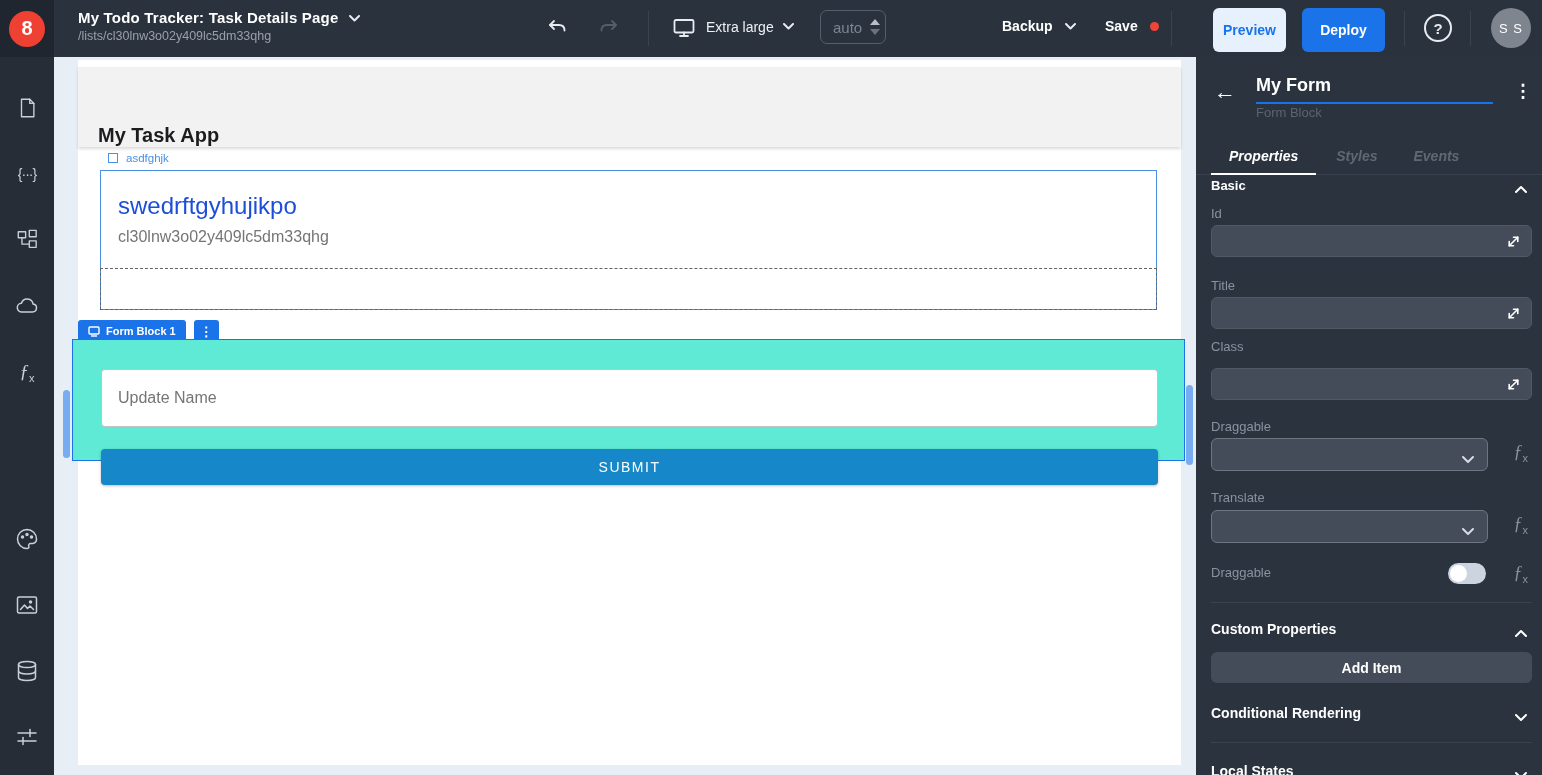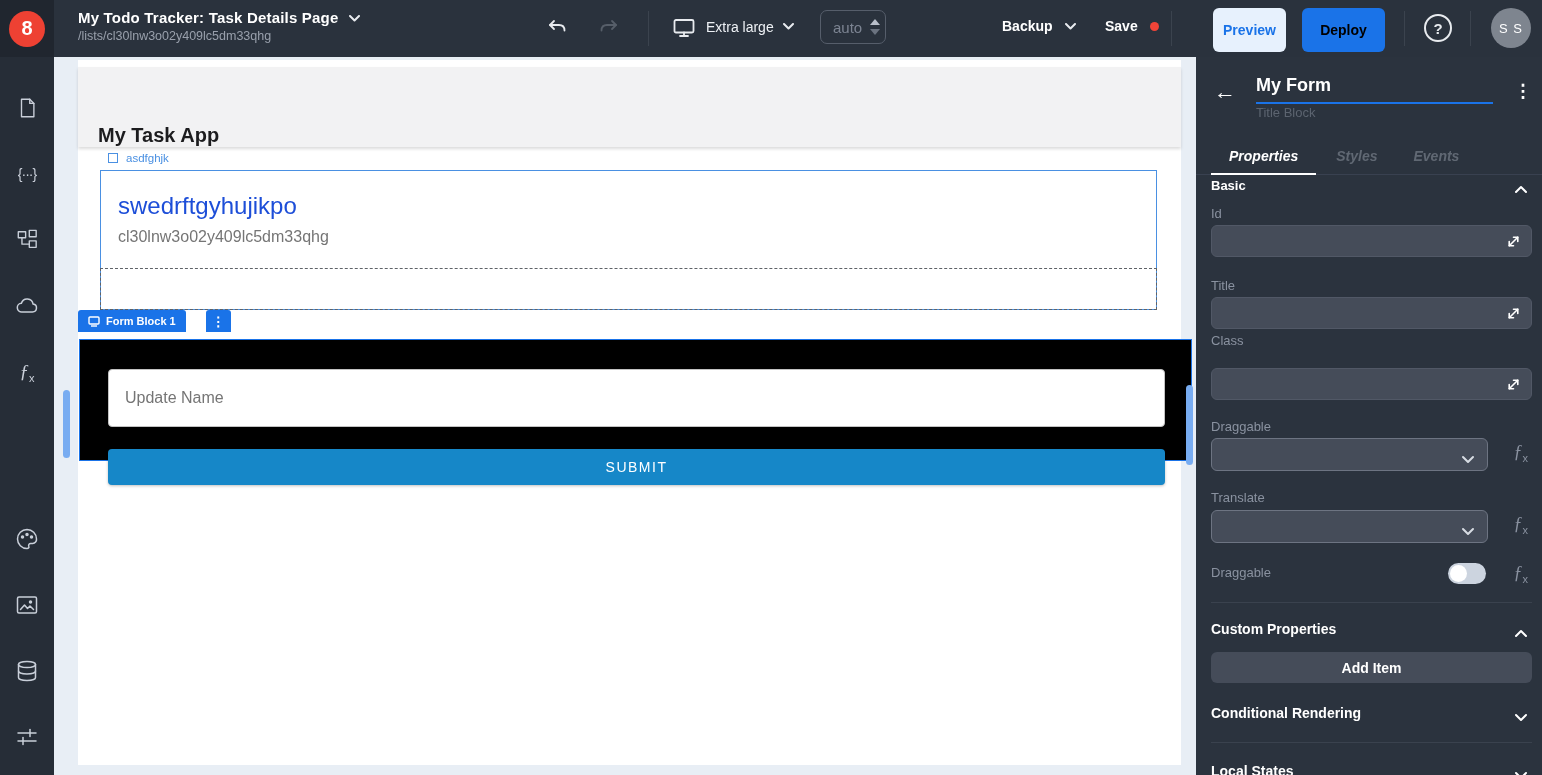--- a/index.html
+++ b/index.html
@@ -23,21 +23,21 @@
   .bp-label { position:absolute; left:706px; top:19px; color:#eef1f5; font-size:14px; font-weight:500; }
   .auto-box { position:absolute; left:820px; top:10px; width:66px; height:34px; border:1px solid #565e6b; border-radius:7px; display:flex; align-items:center; padding:0 8px 0 12px; gap:8px; }
   .auto-value { color:#7c8492; font-size:15px; flex:1; }
   .stepper { display:flex; flex-direction:column; gap:4px; align-items:center; }
   .tri-up { width:0; height:0; border-left:5px solid transparent; border-right:5px solid transparent; border-bottom:6px solid #b9bfca; }
   .tri-down { width:0; height:0; border-left:5px solid transparent; border-right:5px solid transparent; border-top:6px solid #6b7380; }
   .tb-text-btn { position:absolute; top:18px; color:#fff; font-size:14px; font-weight:600; display:flex; align-items:center; gap:12px; }
   .save-dot { width:9px; height:9px; border-radius:50%; background:#f04438; }
   .btn { position:absolute; top:8px; height:44px; border-radius:6px; font-size:14px; font-weight:700; display:flex; align-items:center; justify-content:center; cursor:pointer; }
   .btn-preview { left:1213px; width:73px; background:#e7f1fd; color:#1a73e8; }
-  .btn-deploy { left:1302px; width:83px; background:#1a73e8; color:#000000; }
+  .btn-deploy { left:1302px; width:83px; background:#1a73e8; color:#ffffff; }
   .help-circle { position:absolute; left:1424px; top:14px; width:28px; height:28px; border:2px solid #e8ebef; border-radius:50%; color:#e8ebef; font-size:15px; font-weight:700; display:flex; align-items:center; justify-content:center; }
   .avatar { position:absolute; left:1491px; top:8px; width:40px; height:40px; border-radius:50%; background:#7e858f; color:#fff; font-size:13px; letter-spacing:1px; display:flex; align-items:center; justify-content:center; }
 
   
   .sidebar { position:absolute; left:0; top:57px; width:54px; height:718px; background:#262d37; z-index:20; }
   .side-icon { position:absolute; left:15px; width:24px; height:24px; display:flex; align-items:center; justify-content:center; color:#c9cfd9; }
   .side-icon svg { fill:none; stroke:#c9cfd9; stroke-width:1.5; stroke-linecap:round; stroke-linejoin:round; }
   .braces { font-size:14px; letter-spacing:-1px; color:#c9cfd9; }
   .fx-glyph { color:#c9cfd9; font-size:17px; }
   .fx-glyph i { font-family:"Liberation Serif", serif; font-style:italic; font-size:19px; }
@@ -47,25 +47,25 @@
   .canvas { position:absolute; left:54px; top:57px; width:1142px; height:718px; background:#e8eef5; overflow:hidden; }
   .page { position:absolute; left:24px; top:3px; width:1103px; height:705px; background:#fff; }
   .page-header { position:absolute; left:0; top:7px; width:100%; height:80px; background:#f2f2f3; box-shadow:0 2px 3px rgba(0,0,0,.14); display:flex; align-items:flex-end; }
   .app-header-title { margin-left:20px; font-size:20px; font-weight:700; color:#1c1c1e; }
   .widget-label { position:absolute; left:30px; top:92px; display:flex; align-items:center; gap:8px; color:#4a90e2; font-size:11.5px; }
   .cb-square { width:10px; height:10px; border:1.5px solid #4a90e2; }
   .detail-card { position:absolute; left:22px; top:110px; width:1057px; height:140px; border:1px solid #4a90e2; background:#fff; }
   .card-title { position:absolute; left:17px; top:21px; font-size:24px; color:#1d4ed8; }
   .card-sub { position:absolute; left:17px; top:57px; font-size:16px; color:#757575; }
   .dashed-slot { position:absolute; left:-1px; right:-1px; bottom:-1px; height:42px; border:1px dashed #5f6368; }
-  .block-tag-row { position:absolute; left:0px; top:250px; display:flex; gap:20px; }
+  .block-tag-row { position:absolute; left:0px; top:260px; display:flex; gap:8px; }
   .block-tag { height:22px; background:#1a73e8; border-radius:3px 3px 0 0; color:#fff; font-size:11px; font-weight:700; display:flex; align-items:center; gap:6px; padding:0 10px; }
   .block-tag svg { fill:none; stroke:#fff; stroke-width:1.4; }
   .block-kebab { width:25px; height:22px; background:#1a73e8; border-radius:3px 3px 0 0; color:#fff; font-size:13px; font-weight:700; display:flex; align-items:center; justify-content:center; }
-  .form-outline { position:absolute; left:-6px; top:279px; width:1113px; height:122px; border:1px solid #1a73e8; background:#000000;margin-left:7px; }
+  .form-outline { position:absolute; left:-6px; top:279px; width:1113px; height:122px; border:1px solid #1a73e8; background:#5eead4; }
   .form-input { position:absolute; left:28px; top:29px; width:1057px; height:58px; border:1px solid #c2c2c2; border-radius:4px; font-size:16px; color:#555; padding:0 16px; font-family:"Liberation Sans", sans-serif; background:#fff; }
   .form-input::placeholder { color:#757575; opacity:1; }
   .submit-btn { position:absolute; left:28px; top:109px; width:1057px; height:36px; background:#1687c8; border-radius:4px; box-shadow:0 1px 3px rgba(0,0,0,.25); color:#fff; font-size:14px; font-weight:500; letter-spacing:1.5px; display:flex; align-items:center; justify-content:center; cursor:pointer; }
   .handle { position:absolute; width:7px; border-radius:4px; background:#78acf1; }
   .handle-left { left:9px; top:333px; height:68px; }
   .handle-right { left:1132px; top:328px; height:80px; }
 
   
   .inspector { position:absolute; left:1196px; top:57px; width:346px; height:718px; background:#2b333e; overflow:hidden; color:#fff; }
   .back-icon { position:absolute; left:18px; top:22px; font-size:22px; color:#fff; }
@@ -253,21 +253,21 @@
       </div>
     </div>
     <div class="handle handle-left"></div>
     <div class="handle handle-right"></div>
   </main>
 
   <aside class="inspector">
     <span class="back-icon">←</span>
     <div class="insp-title">My Form</div>
     <span class="insp-kebab">⋮</span>
-    <div class="insp-sub">Title Block</div>
+    <div class="insp-sub">Form Block</div>
 
     <div class="tabs">
       <span class="tab active">Properties</span>
       <span class="tab gap1">Styles</span>
       <span class="tab">Events</span>
     </div>
 
     <div class="sec-head" style="top:121px;">Basic</div>
     <span class="sec-chev" style="top:123px;"><svg width="14" height="9" viewBox="0 0 14 9">
           <polyline points="2,7 7,2 12,7"></polyline>
@@ -284,21 +284,21 @@
 
     <div class="fld-label" style="top:221px;">Title</div>
     <div class="fld-input" style="top:240px;">
       <span class="expand-ic"><svg width="15" height="15" viewBox="0 0 14 14">
             <path d="M3 11 L11 3"></path>
             <path d="M7 3 h4 v4"></path>
             <path d="M3 7 v4 h4"></path>
           </svg></span>
     </div>
 
-    <div class="fld-label" style="top:276px;">Class</div>
+    <div class="fld-label" style="top:282px;">Class</div>
     <div class="fld-input" style="top:311px;">
       <span class="expand-ic"><svg width="15" height="15" viewBox="0 0 14 14">
             <path d="M3 11 L11 3"></path>
             <path d="M7 3 h4 v4"></path>
             <path d="M3 7 v4 h4"></path>
           </svg></span>
     </div>
 
     <div class="fld-label" style="top:362px;">Draggable</div>
     <div class="fld-select" style="top:381px;">

